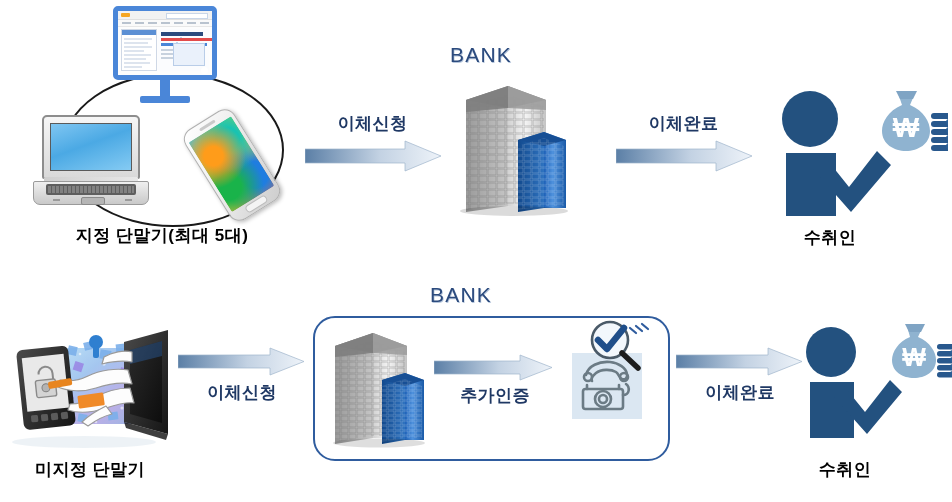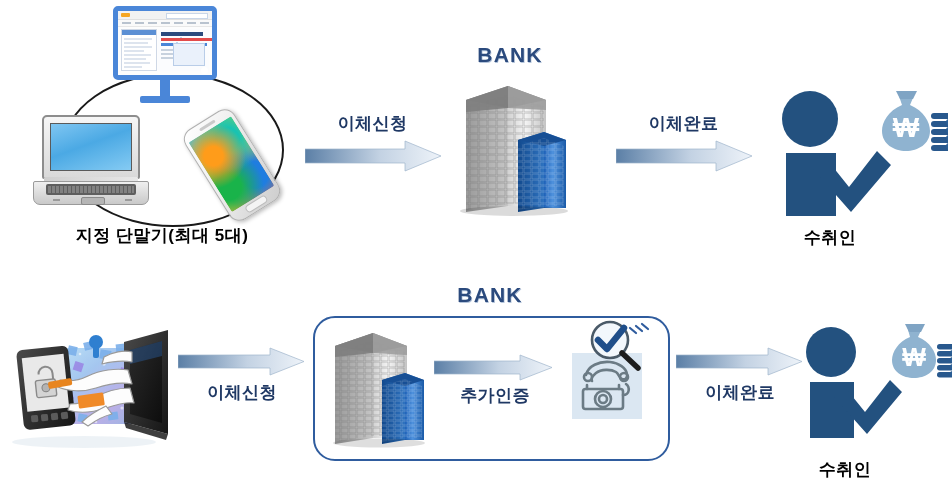--- a/index.html
+++ b/index.html
@@ -23,26 +23,26 @@
   
   .caption {
     font-weight: bold;
     color: #000000;
     font-size: 17px;
     letter-spacing: 0.5px;
     white-space: nowrap;
     text-align: center;
   }
   .bank-label {
-    font-weight: bold;
+    font-weight: normal;
     color: #2b4a7d;
     font-size: 21px;
     letter-spacing: 1.2px;
     white-space: nowrap;
-    text-align: center;
+    text-align: left;
     text-shadow: 0.7px 0.7px 0 rgba(120,150,190,0.55);
   }
   .arrow-label {
     font-weight: bold;
     color: #1f3864;
     font-size: 17px;
     letter-spacing: 0.4px;
     white-space: nowrap;
     text-align: center;
   }
@@ -445,20 +445,21 @@
       <rect x="74" y="72" width="26" height="13" rx="1.5" fill="#f08a28" transform="rotate(-8 87 78)"></rect>
       <rect x="44" y="58" width="24" height="7" rx="2" fill="#e8851f" transform="rotate(-10 56 61)"></rect>
 
       <circle cx="92" cy="20" r="7" fill="#2f7fd0"></circle>
       <rect x="89" y="24" width="6" height="12" rx="2" fill="#2f7fd0"></rect>
 
       <ellipse cx="80" cy="120" rx="72" ry="6" fill="#dfe7ef" opacity="0.55"></ellipse>
     </svg>
   </div>
 
+  <div class="abs caption" style="left:5px; top:458px; width:170px;">미지정 단말기</div>
 
   <svg class="abs" style="left:178px; top:347px;" width="130" height="30">
     <defs>
       <linearGradient id="agB1" x1="0" y1="0" x2="1" y2="0">
         <stop offset="0%" stop-color="#5b7fa6"></stop>
         <stop offset="55%" stop-color="#c3d2e3"></stop>
         <stop offset="100%" stop-color="#eef3f9"></stop>
       </linearGradient>
     </defs>
     <path d="M0,8 L92,8 L92,1 L126,14.5 L92,28 L92,21 L0,21 Z" fill="url(#agB1)" stroke="#9fb4cb" stroke-width="0.7"></path>

